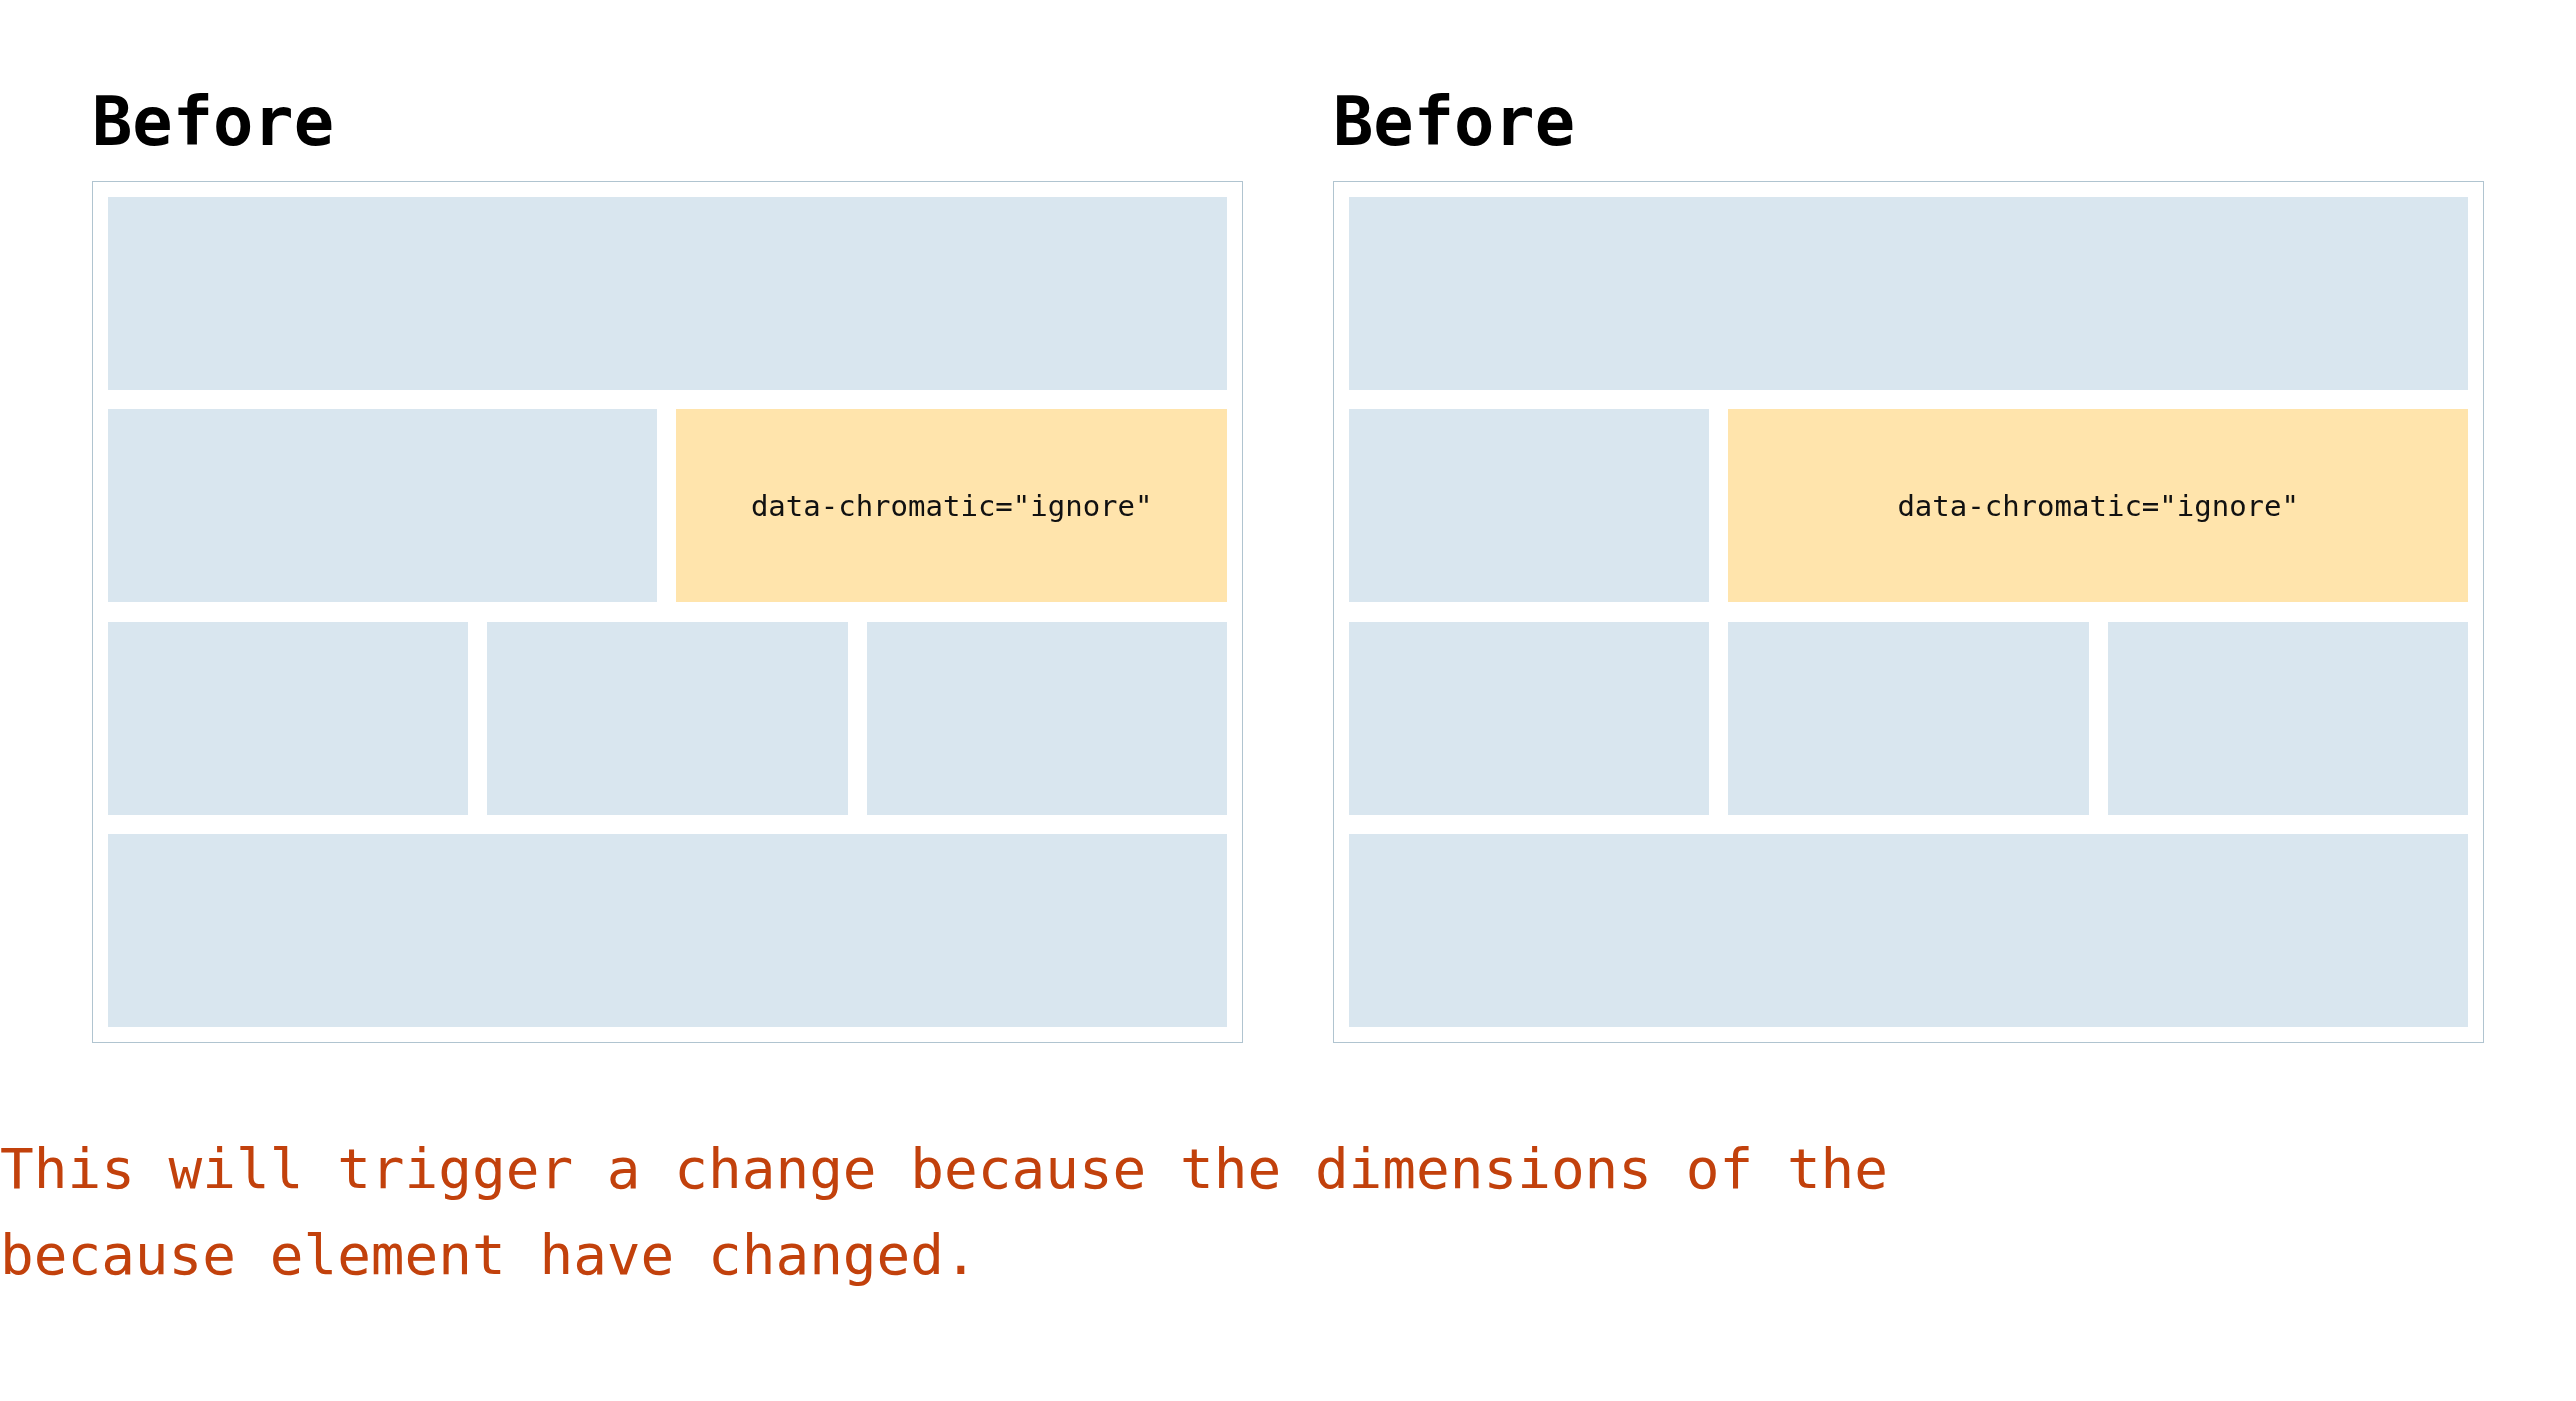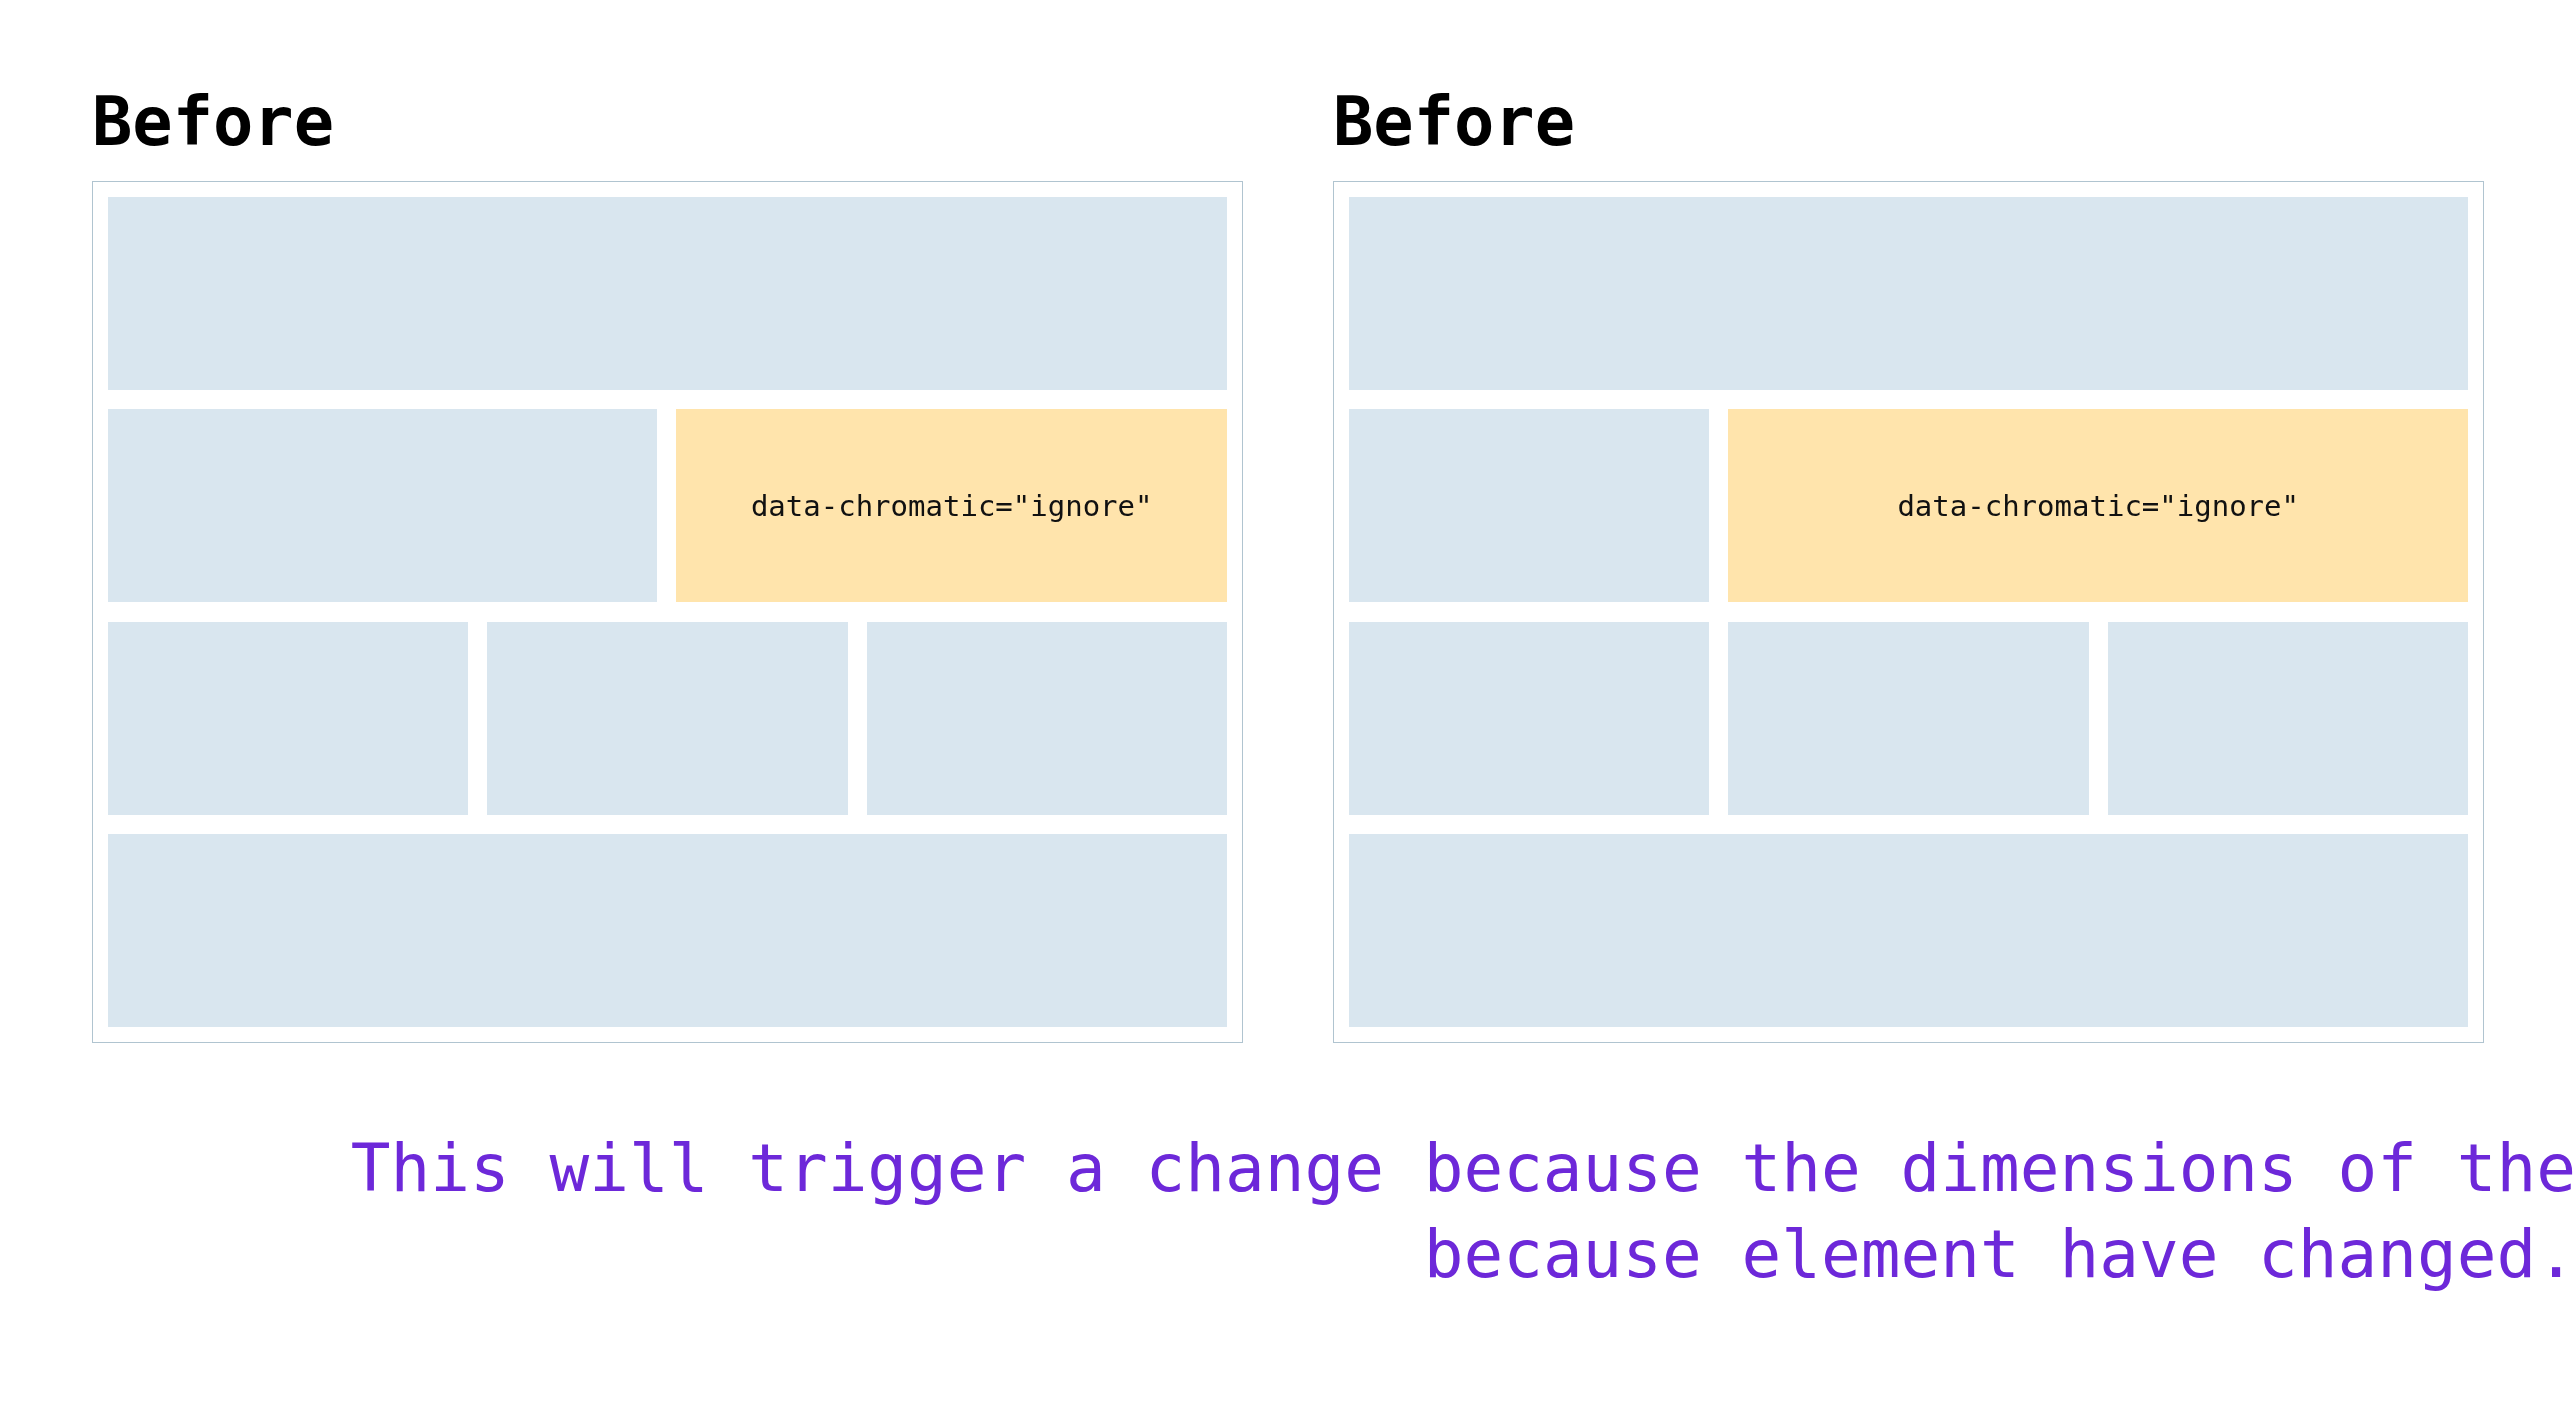--- a/index.html
+++ b/index.html
@@ -70,24 +70,24 @@
     justify-content: center;
   }
   .ignored-label {
     font-size: 29px;
     color: #111111;
     white-space: pre;
     font-family: "DejaVu Sans Mono", "Liberation Mono", monospace;
   }
   .caption {
     margin-top: 83px;
-    text-align: right;
-    font-size: 66px;
+    text-align: left;
+    font-size: 56px;
     line-height: 86px;
-    color: #6d28d9;
+    color: #c2410c;
   }
   .caption-line { display: block; }
 </style>
 </head>
 <body>
 
 <div class="page">
 
   <div class="panels">
 

